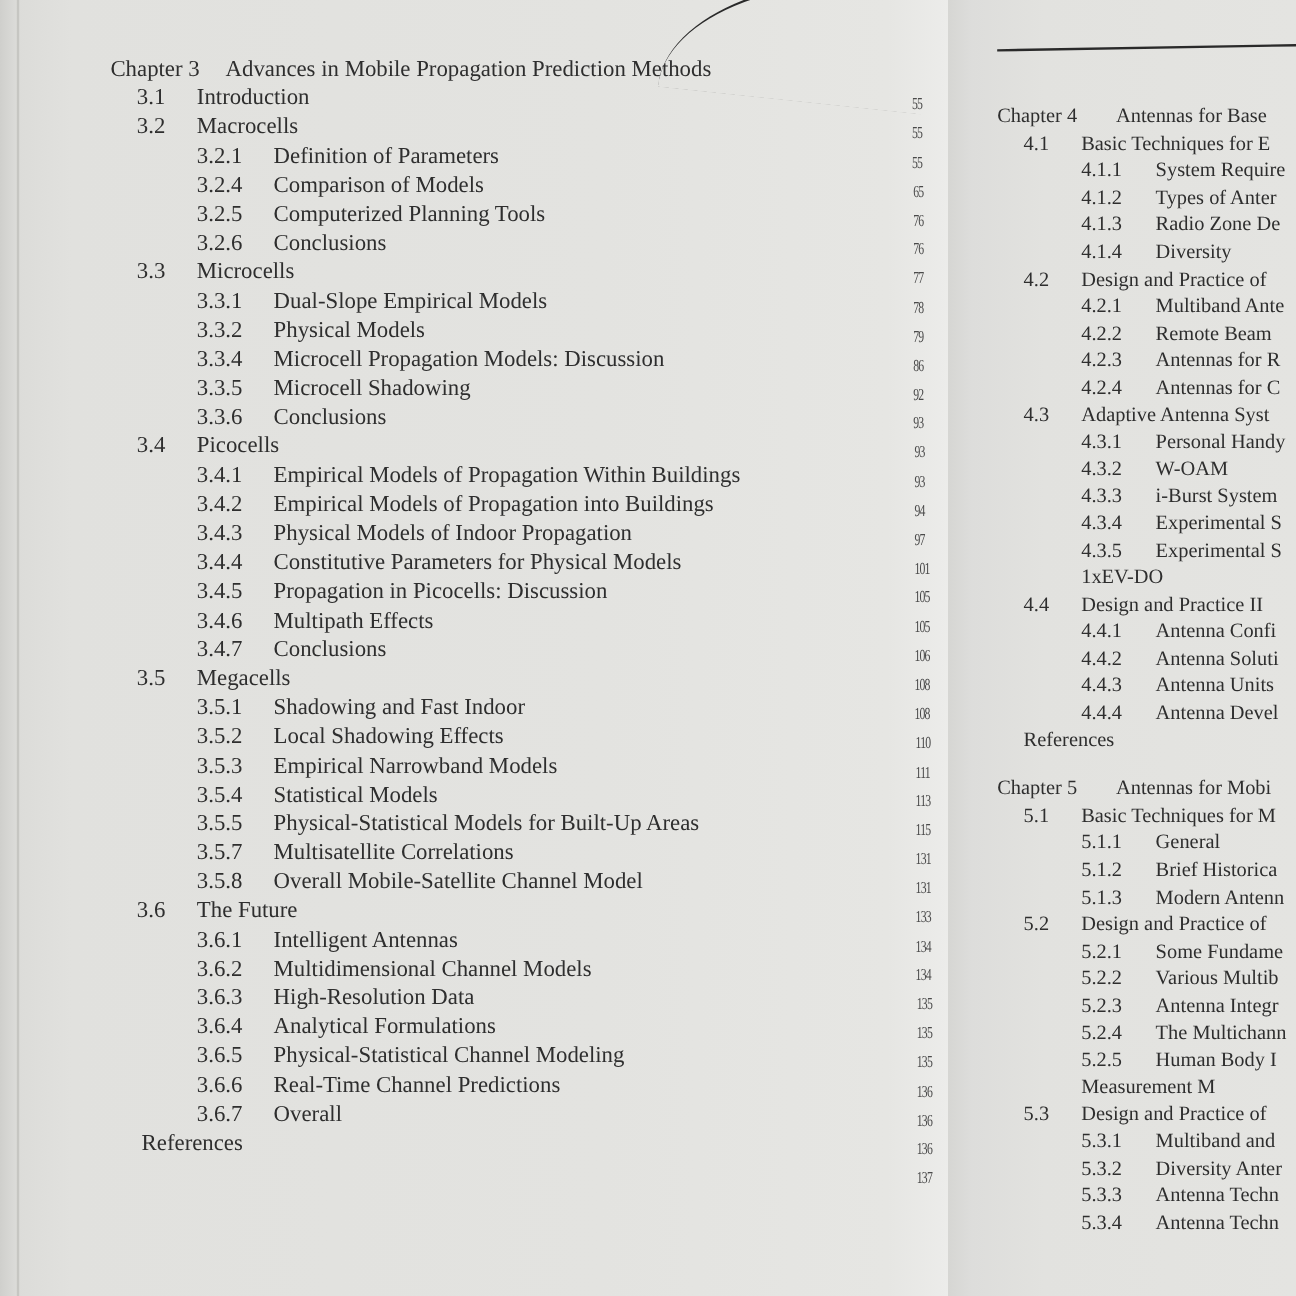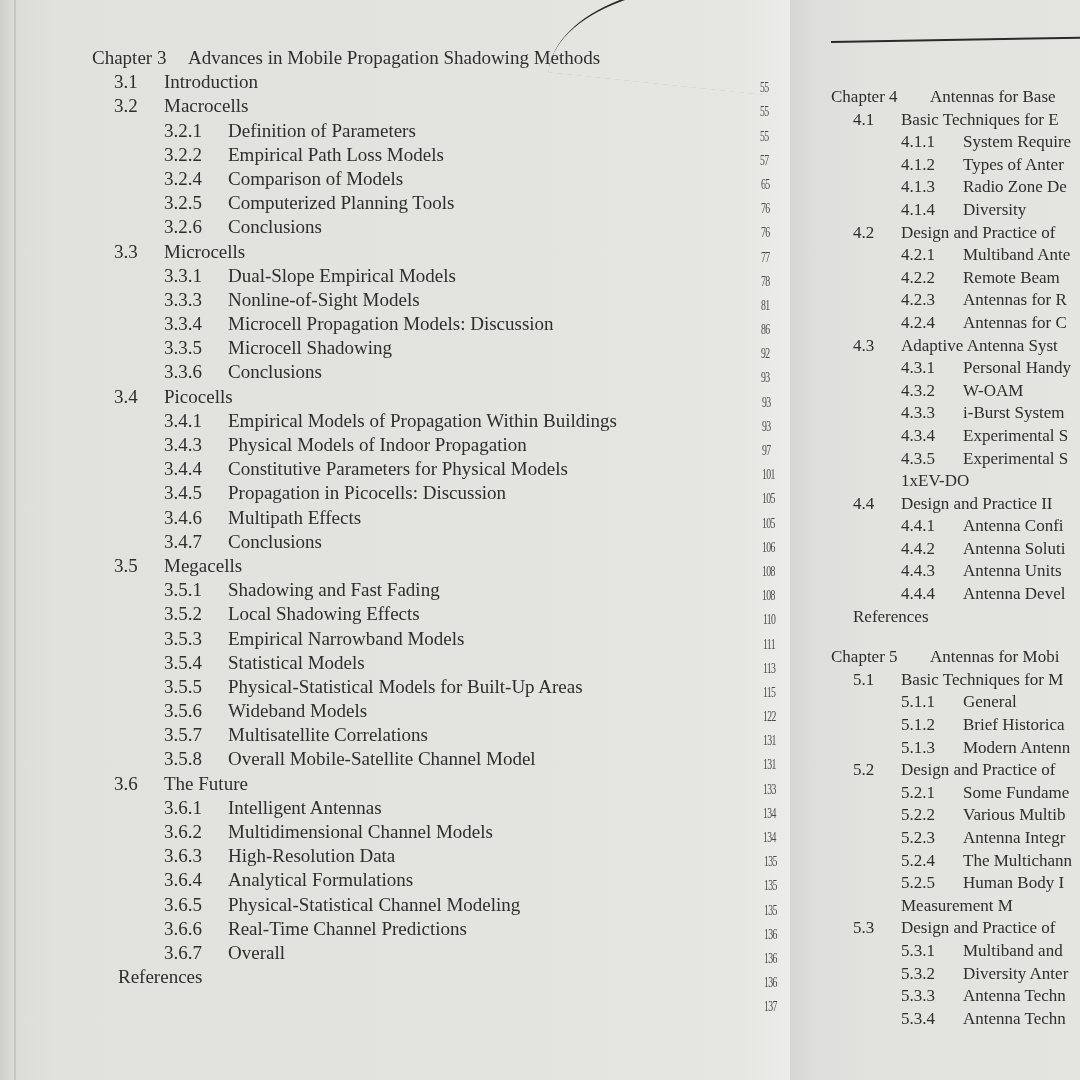--- a/index.html
+++ b/index.html
@@ -58,50 +58,49 @@
   </style>
 </head>
 <body>
 
 <div class="spread">
   <div class="page-left">
     <div class="page-curve"></div>
 
     <div class="toc left-toc">
       <div class="row chapter">
-        <span class="ch-num">Chapter 3</span><span>Advances in Mobile Propagation Shadowing Methods</span>
+        <span class="ch-num">Chapter 3</span><span>Advances in Mobile Propagation Prediction Methods</span>
       </div>
       <div id="left-rows">
           <div class="row l1"><span class="num">3.1</span><span>Introduction</span><span class="pg" style="left: 668px; top: 6px;">55</span></div>
           <div class="row l1"><span class="num">3.2</span><span>Macrocells</span><span class="pg" style="left: 668.1px; top: 6px;">55</span></div>
           <div class="row l2"><span class="num">3.2.1</span><span>Definition of Parameters</span><span class="pg" style="left: 668.2px; top: 6px;">55</span></div>
-          <div class="row l2"><span class="num">3.2.2</span><span>Empirical Path Loss Models</span><span class="pg" style="left: 668.3px; top: 6px;">57</span></div>
           <div class="row l2"><span class="num">3.2.4</span><span>Comparison of Models</span><span class="pg" style="left: 668.5px; top: 6px;">65</span></div>
           <div class="row l2"><span class="num">3.2.5</span><span>Computerized Planning Tools</span><span class="pg" style="left: 668.6px; top: 6px;">76</span></div>
           <div class="row l2"><span class="num">3.2.6</span><span>Conclusions</span><span class="pg" style="left: 668.7px; top: 6px;">76</span></div>
           <div class="row l1"><span class="num">3.3</span><span>Microcells</span><span class="pg" style="left: 668.8px; top: 6px;">77</span></div>
           <div class="row l2"><span class="num">3.3.1</span><span>Dual-Slope Empirical Models</span><span class="pg" style="left: 668.9px; top: 6px;">78</span></div>
-          <div class="row l2"><span class="num">3.3.3</span><span>Nonline-of-Sight Models</span><span class="pg" style="left: 669.1px; top: 6px;">81</span></div>
+          <div class="row l2"><span class="num">3.3.2</span><span>Physical Models</span><span class="pg" style="left: 669px; top: 6px;">79</span></div>
           <div class="row l2"><span class="num">3.3.4</span><span>Microcell Propagation Models: Discussion</span><span class="pg" style="left: 669.2px; top: 6px;">86</span></div>
           <div class="row l2"><span class="num">3.3.5</span><span>Microcell Shadowing</span><span class="pg" style="left: 669.3px; top: 6px;">92</span></div>
           <div class="row l2"><span class="num">3.3.6</span><span>Conclusions</span><span class="pg" style="left: 669.4px; top: 6px;">93</span></div>
           <div class="row l1"><span class="num">3.4</span><span>Picocells</span><span class="pg" style="left: 669.5px; top: 6px;">93</span></div>
           <div class="row l2"><span class="num">3.4.1</span><span>Empirical Models of Propagation Within Buildings</span><span class="pg" style="left: 669.6px; top: 6px;">93</span></div>
+          <div class="row l2"><span class="num">3.4.2</span><span>Empirical Models of Propagation into Buildings</span><span class="pg" style="left: 669.7px; top: 6px;">94</span></div>
           <div class="row l2"><span class="num">3.4.3</span><span>Physical Models of Indoor Propagation</span><span class="pg" style="left: 669.8px; top: 6px;">97</span></div>
           <div class="row l2"><span class="num">3.4.4</span><span>Constitutive Parameters for Physical Models</span><span class="pg" style="left: 669.9px; top: 6px;">101</span></div>
           <div class="row l2"><span class="num">3.4.5</span><span>Propagation in Picocells: Discussion</span><span class="pg" style="left: 670px; top: 6px;">105</span></div>
           <div class="row l2"><span class="num">3.4.6</span><span>Multipath Effects</span><span class="pg" style="left: 670.1px; top: 6px;">105</span></div>
           <div class="row l2"><span class="num">3.4.7</span><span>Conclusions</span><span class="pg" style="left: 670.2px; top: 6px;">106</span></div>
           <div class="row l1"><span class="num">3.5</span><span>Megacells</span><span class="pg" style="left: 670.3px; top: 6px;">108</span></div>
-          <div class="row l2"><span class="num">3.5.1</span><span>Shadowing and Fast Fading</span><span class="pg" style="left: 670.4px; top: 6px;">108</span></div>
+          <div class="row l2"><span class="num">3.5.1</span><span>Shadowing and Fast Indoor</span><span class="pg" style="left: 670.4px; top: 6px;">108</span></div>
           <div class="row l2"><span class="num">3.5.2</span><span>Local Shadowing Effects</span><span class="pg" style="left: 670.5px; top: 6px;">110</span></div>
           <div class="row l2"><span class="num">3.5.3</span><span>Empirical Narrowband Models</span><span class="pg" style="left: 670.6px; top: 6px;">111</span></div>
           <div class="row l2"><span class="num">3.5.4</span><span>Statistical Models</span><span class="pg" style="left: 670.7px; top: 6px;">113</span></div>
           <div class="row l2"><span class="num">3.5.5</span><span>Physical-Statistical Models for Built-Up Areas</span><span class="pg" style="left: 670.8px; top: 6px;">115</span></div>
-          <div class="row l2"><span class="num">3.5.6</span><span>Wideband Models</span><span class="pg" style="left: 670.9px; top: 6px;">122</span></div>
           <div class="row l2"><span class="num">3.5.7</span><span>Multisatellite Correlations</span><span class="pg" style="left: 671px; top: 6px;">131</span></div>
           <div class="row l2"><span class="num">3.5.8</span><span>Overall Mobile-Satellite Channel Model</span><span class="pg" style="left: 671.1px; top: 6px;">131</span></div>
           <div class="row l1"><span class="num">3.6</span><span>The Future</span><span class="pg" style="left: 671.2px; top: 6px;">133</span></div>
           <div class="row l2"><span class="num">3.6.1</span><span>Intelligent Antennas</span><span class="pg" style="left: 671.3px; top: 6px;">134</span></div>
           <div class="row l2"><span class="num">3.6.2</span><span>Multidimensional Channel Models</span><span class="pg" style="left: 671.4px; top: 6px;">134</span></div>
           <div class="row l2"><span class="num">3.6.3</span><span>High-Resolution Data</span><span class="pg" style="left: 671.5px; top: 6px;">135</span></div>
           <div class="row l2"><span class="num">3.6.4</span><span>Analytical Formulations</span><span class="pg" style="left: 671.6px; top: 6px;">135</span></div>
           <div class="row l2"><span class="num">3.6.5</span><span>Physical-Statistical Channel Modeling</span><span class="pg" style="left: 671.7px; top: 6px;">135</span></div>
           <div class="row l2"><span class="num">3.6.6</span><span>Real-Time Channel Predictions</span><span class="pg" style="left: 671.8px; top: 6px;">136</span></div>
           <div class="row l2"><span class="num">3.6.7</span><span>Overall</span><span class="pg" style="left: 671.9px; top: 6px;">136</span></div>

